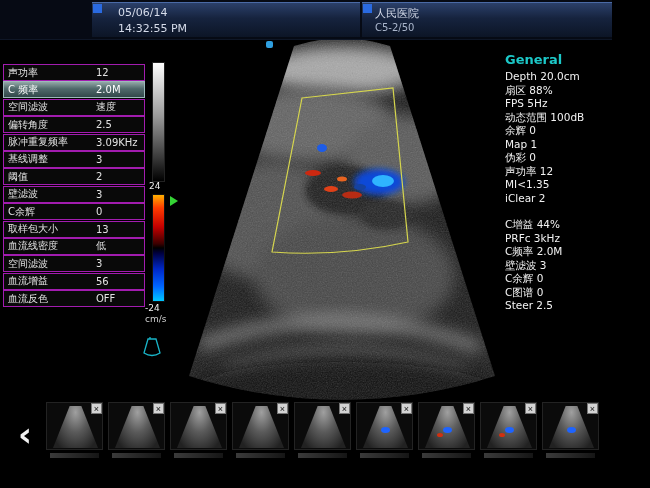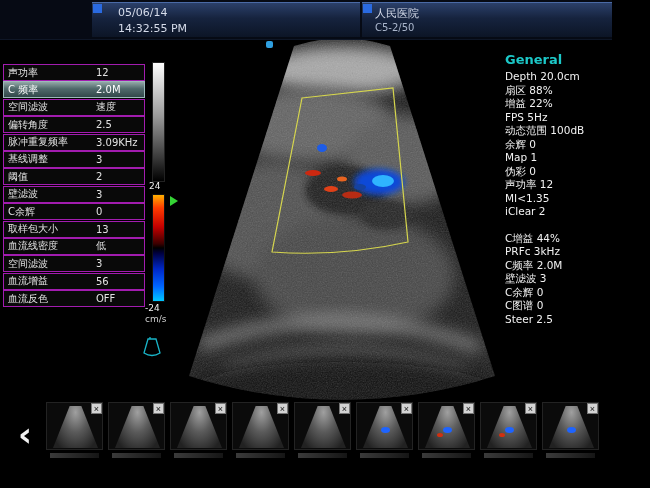--- a/index.html
+++ b/index.html
@@ -197,21 +197,20 @@
       <ellipse cx="172" cy="139" rx="5" ry="2.5" fill="#e86420"></ellipse>
       <ellipse cx="190" cy="147" rx="6" ry="3" fill="#15429f"></ellipse>
     </g>
     <path d="M132,58 L223,48 L238,202 Q170,217 102,212 Z" fill="none" stroke="#d6d64e" stroke-width="1.2"></path>
   </svg>
 
   <div class="info">
     <div class="info-title">General</div>
     <div class="info-line">Depth 20.0cm</div>
     <div class="info-line">扇区 88%</div>
-    <div class="info-line">增益 22%</div>
     <div class="info-line">FPS 5Hz</div>
     <div class="info-line">动态范围 100dB</div>
     <div class="info-line">余辉 0</div>
     <div class="info-line">Map 1</div>
     <div class="info-line">伪彩 0</div>
     <div class="info-line">声功率 12</div>
     <div class="info-line">MI&lt;1.35</div>
     <div class="info-line">iClear 2</div>
     <div class="info-gap"></div>
     <div class="info-line">C增益 44%</div>

